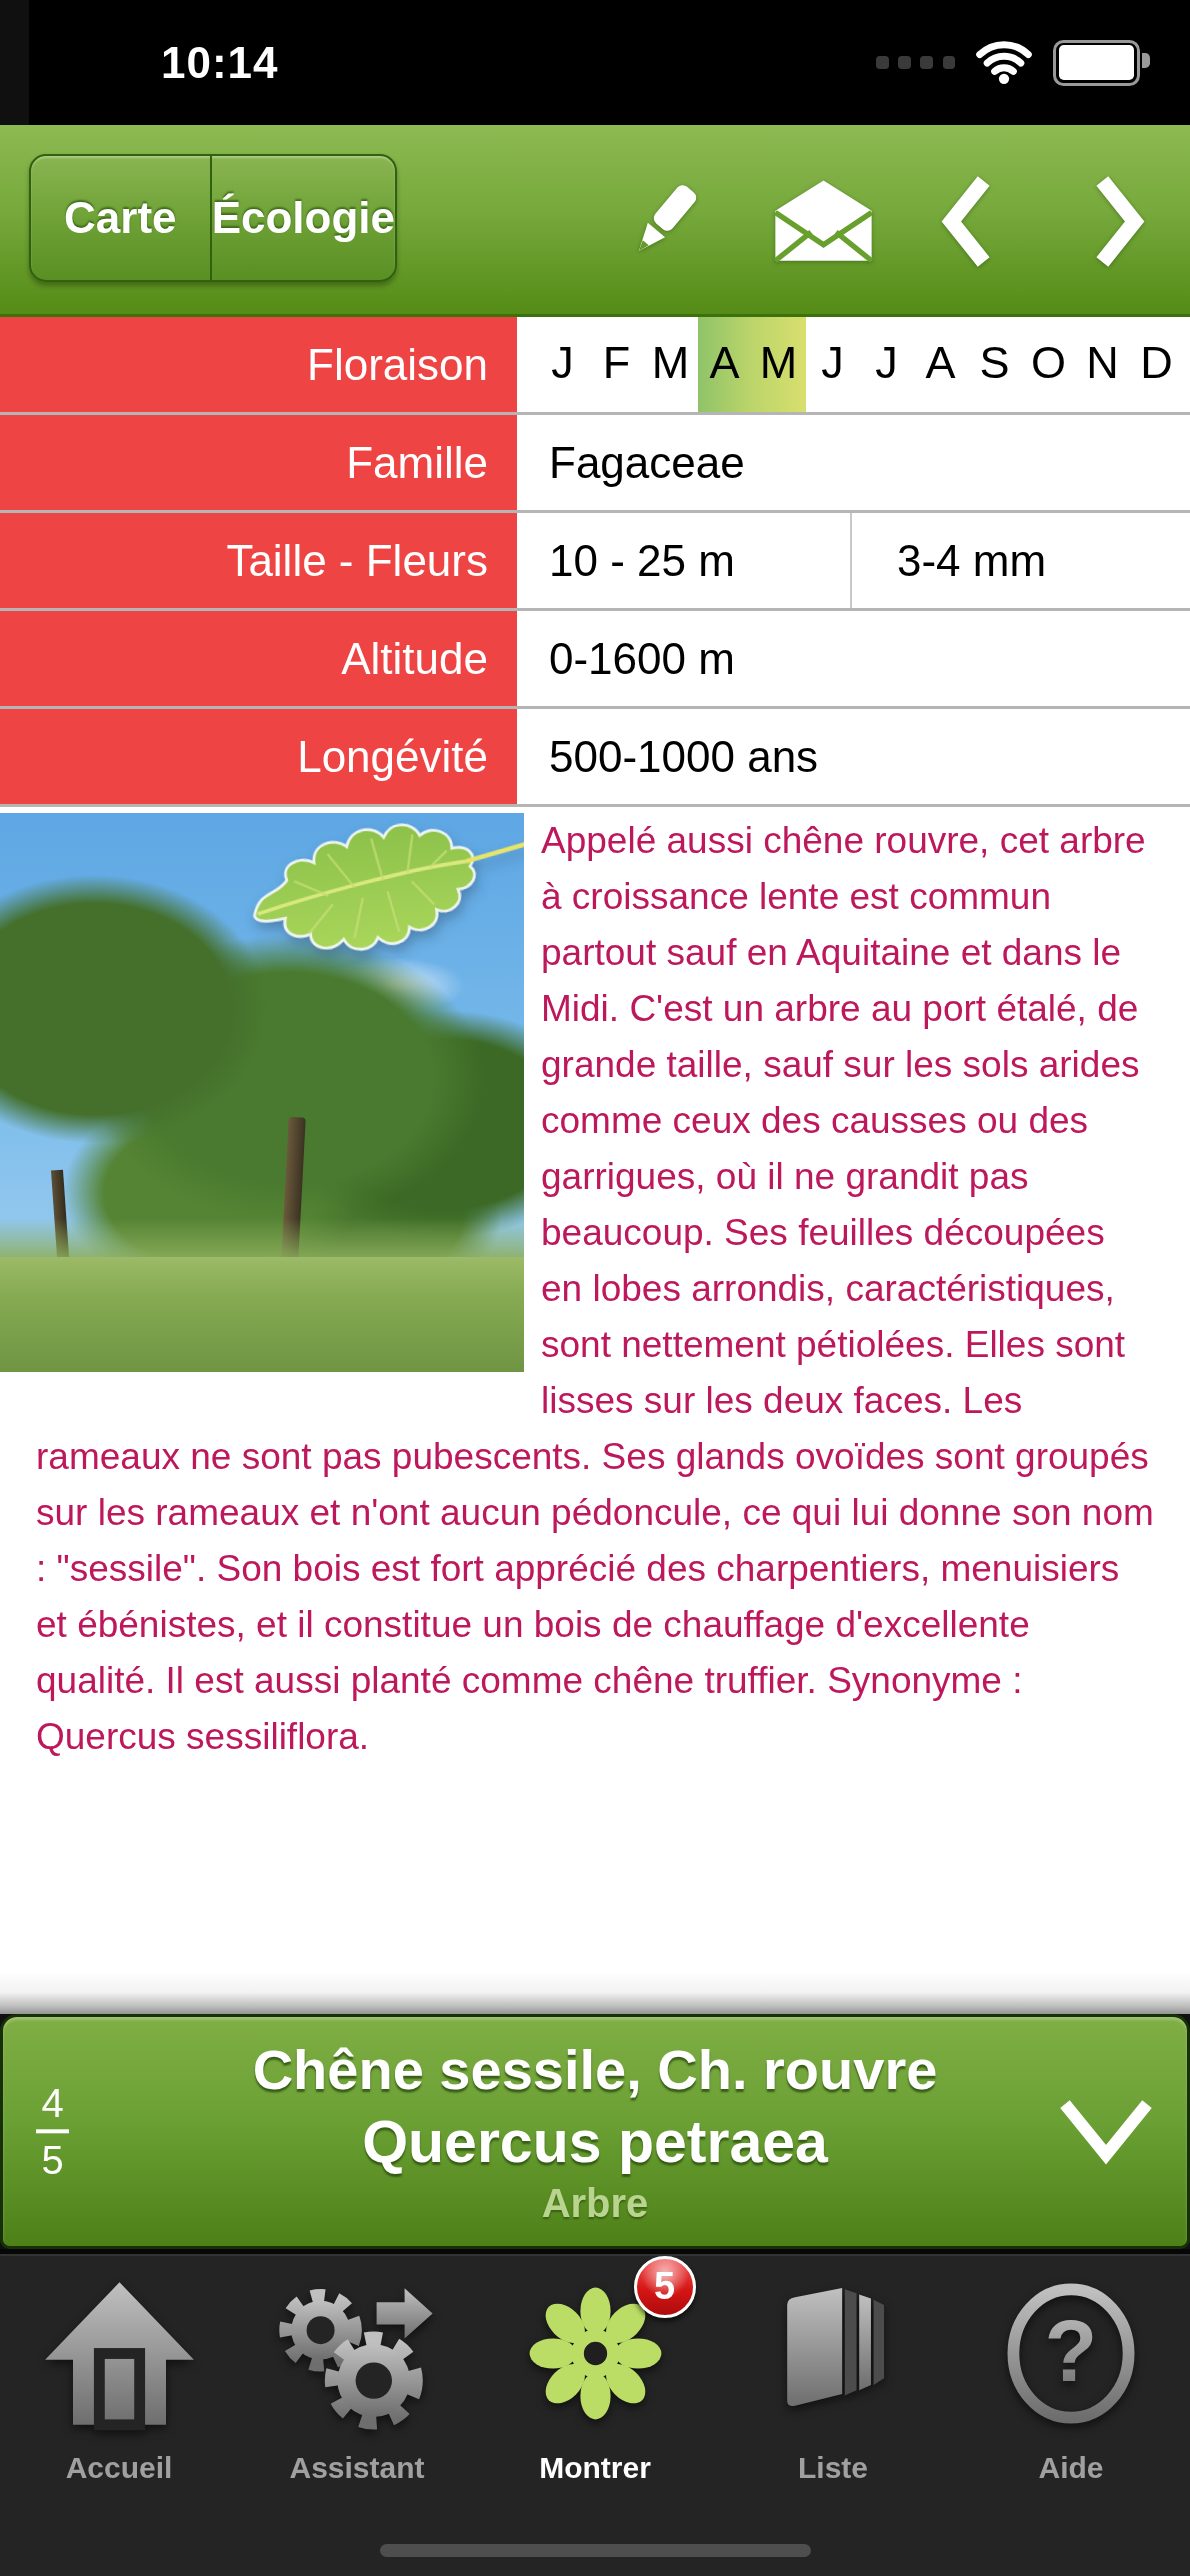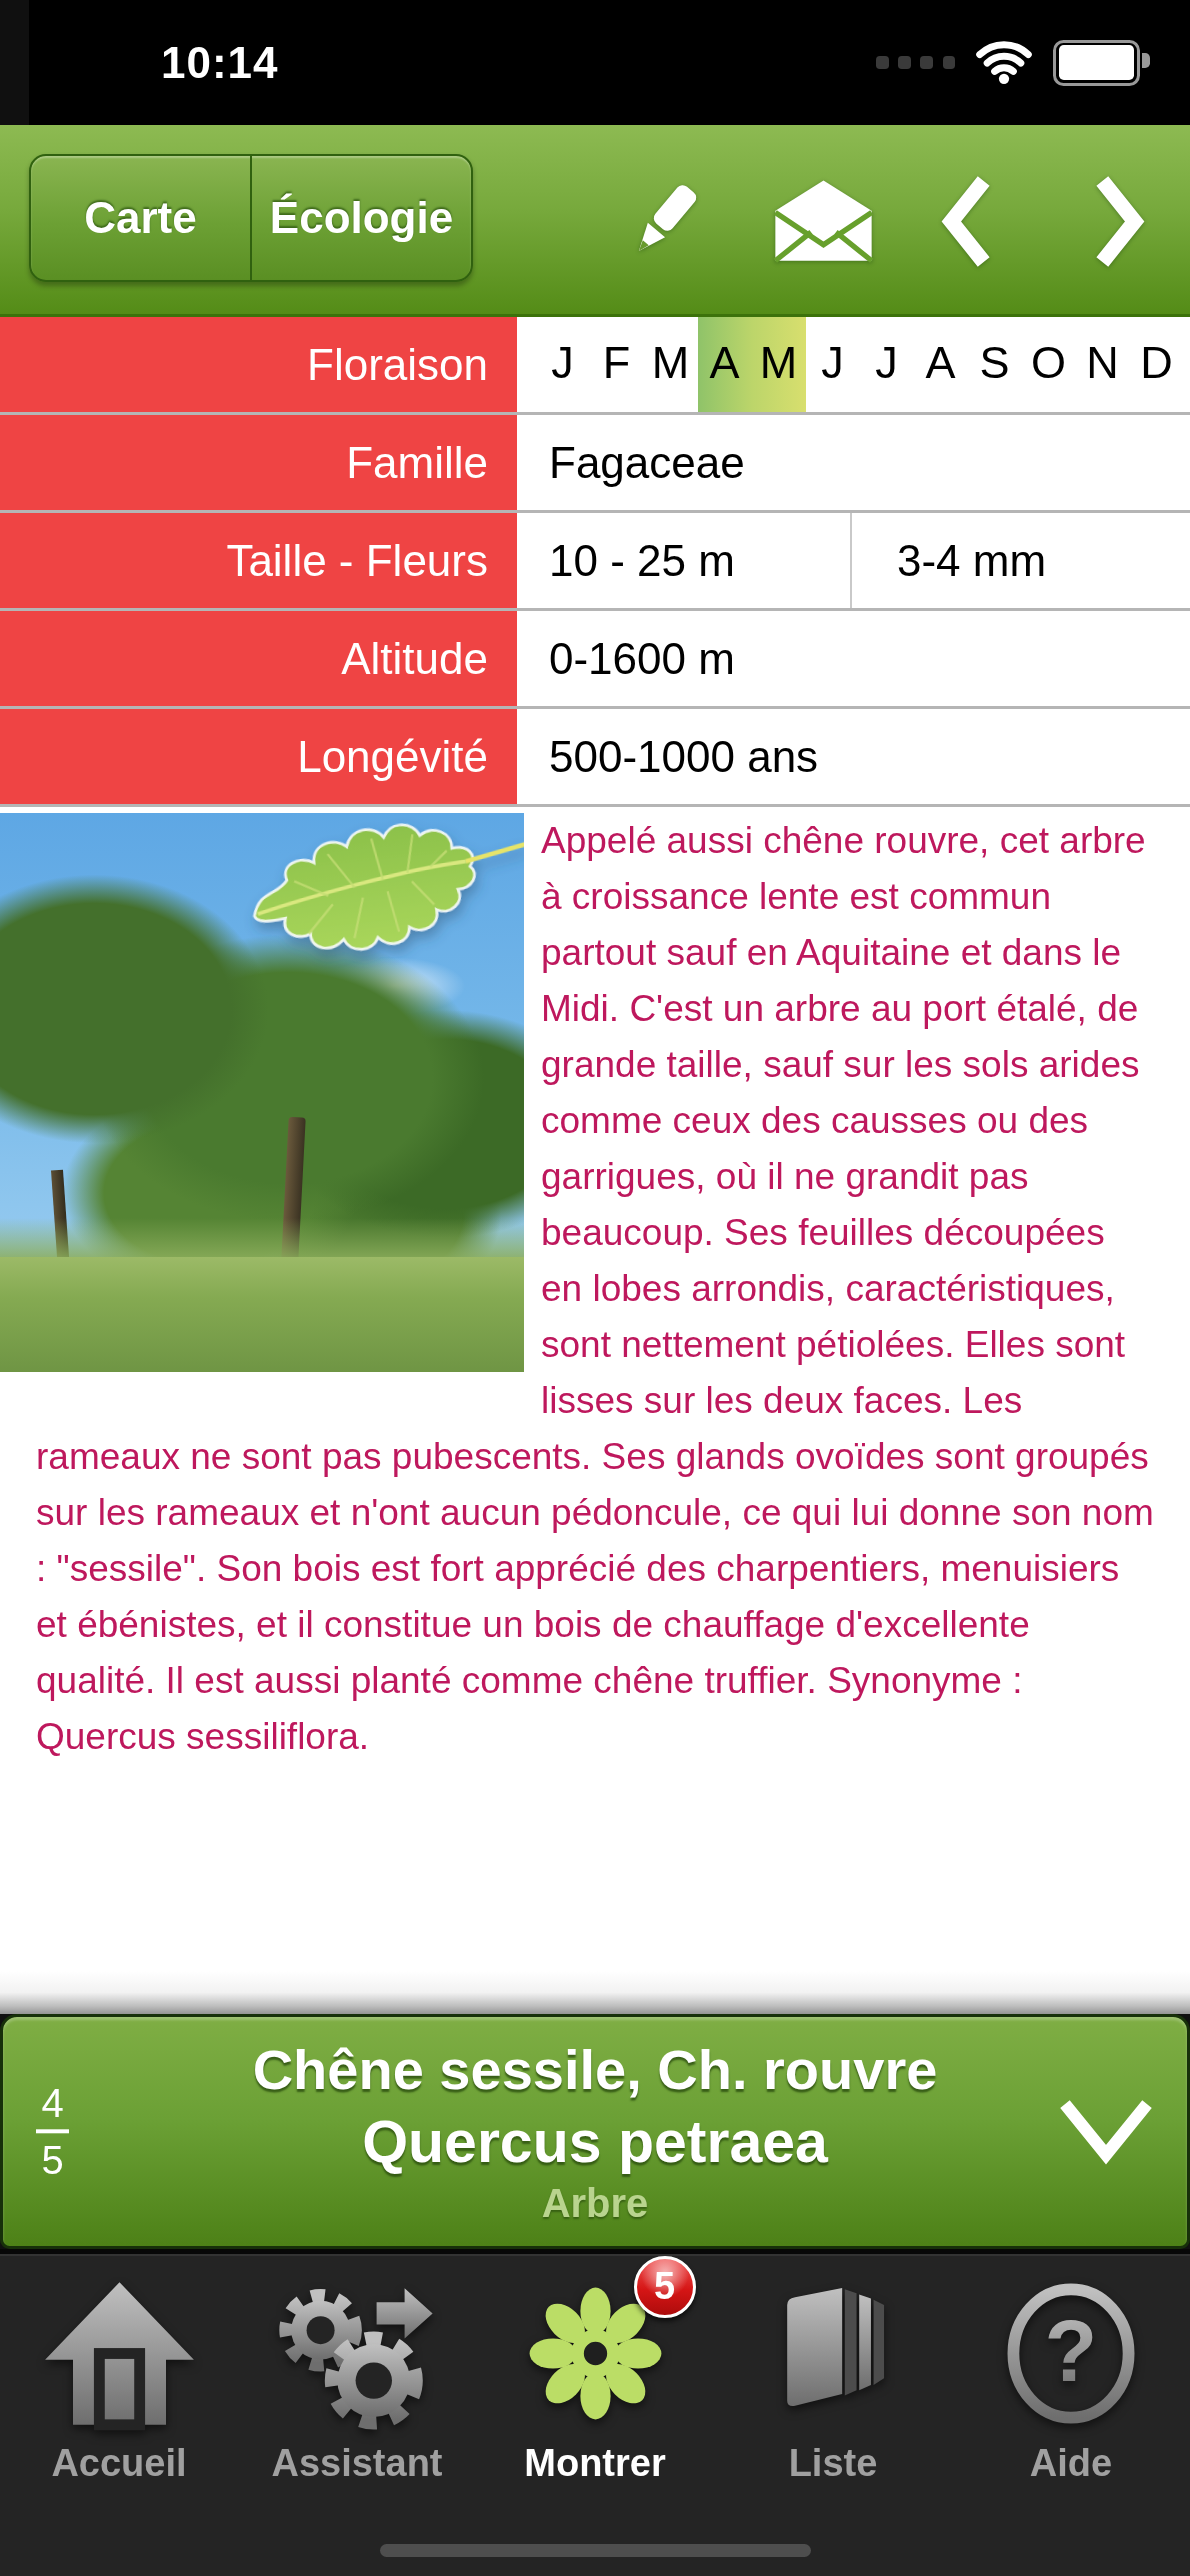--- a/index.html
+++ b/index.html
@@ -13,21 +13,21 @@
   .sb-time{color:#fff;font-size:44px;font-weight:bold;margin-left:132px;letter-spacing:1px;}
   .sb-right{display:flex;align-items:center;margin-right:50px;gap:21px;}
   .sb-dots{display:flex;gap:9.6px;align-items:center;}
   .sb-dots i{width:12.5px;height:12.5px;border-radius:3.8px;background:#3a3a3a;display:block;}
   .batt{width:81px;height:40px;border:3.8px solid #999;border-radius:10.5px;position:relative;}
   .batt .fill{position:absolute;left:2.9px;top:2.9px;right:2.9px;bottom:2.9px;background:#fff;border-radius:4.8px;}
   .batt .nub{position:absolute;right:-12.5px;top:10.5px;width:7.7px;height:15.3px;background:#999;border-radius:0 4.8px 4.8px 0;}
   
   .toolbar{height:192px;background:linear-gradient(180deg,#8dba52 0%,#77a93c 45%,#548c17 100%);
     border-bottom:3.8px solid #3c720b;box-sizing:border-box;display:flex;align-items:center;position:relative;}
-  .seg{position:absolute;left:29px;top:29px;width:444px;height:128px;display:flex;
+  .seg{position:absolute;left:29px;top:29px;width:368px;height:128px;display:flex;
     border:2.9px solid #30610f;border-radius:17px;box-sizing:border-box;
     background:linear-gradient(180deg,#8ab551 0%,#6ca034 55%,#5a8f23 100%);
     box-shadow:0 3.8px 4.8px rgba(0,0,0,.28), inset 0 1.9px 1.9px rgba(255,255,255,.30);}
   .seg-btn{flex:1;display:flex;align-items:center;justify-content:center;color:#fff;
     font-size:44px;font-weight:bold;text-shadow:0 -1.9px 1.9px rgba(20,60,0,.55);}
   .seg-btn + .seg-btn{border-left:2.9px solid #30610f;text-align:center;}
   .tb-icons{position:absolute;right:40px;top:0;height:192px;display:flex;align-items:center;}
   .tb-icons svg{filter:drop-shadow(0 1.9px 1.9px rgba(0,40,0,.35));}
   .ic-pencil{margin-right:63px;}
   .ic-envelope{margin-right:59px;}
@@ -83,21 +83,21 @@
   .fraction{position:absolute;left:33px;top:50%;transform:translateY(-50%);
     display:flex;flex-direction:column;align-items:center;color:#fff;font-size:40px;line-height:44px;}
   .fraction .bar{width:33px;height:3.8px;background:#fff;margin:4.8px 0;}
   .p-chev{position:absolute;right:33px;top:50%;transform:translateY(-50%);}
   
   .tabbar{height:329px;background:#242424;border-top:5.8px solid #070707;box-sizing:border-box;
     display:flex;position:relative;box-shadow:inset 0 1.9px 0 rgba(255,255,255,.07);}
   .tab{flex:1;display:flex;flex-direction:column;align-items:center;padding-top:17px;}
   .tab .iconbox{height:165px;display:flex;align-items:center;justify-content:center;position:relative;}
   .tab .iconbox svg{filter:drop-shadow(0 4.8px 4.8px rgba(0,0,0,.55));}
-  .tab-label{font-size:38px;font-weight:bold;color:#a0a0a0;margin-top:6px;}
+  .tab-label{font-size:30px;font-weight:bold;color:#a0a0a0;margin-top:15px;}
   .tab.active .tab-label{color:#fff;}
   .badge{position:absolute;top:-15.3px;right:-25px;width:56px;height:56px;border-radius:50%;
     border:3.8px solid #fff;box-sizing:content-box;
     background:radial-gradient(circle at 50% 26%,rgba(255,255,255,.65),rgba(255,255,255,0) 48%),
                linear-gradient(180deg,#ef5252 0%,#d51515 55%,#ad0c0c 100%);
     box-shadow:0 3.8px 5.8px rgba(0,0,0,.6);
     display:flex;align-items:center;justify-content:center;color:#fff;font-size:38px;font-weight:bold;}
   .home-indicator{position:absolute;left:380px;bottom:21px;width:431px;height:13.4px;border-radius:7.7px;background:#4e4e4e;}
 </style>
 </head>

